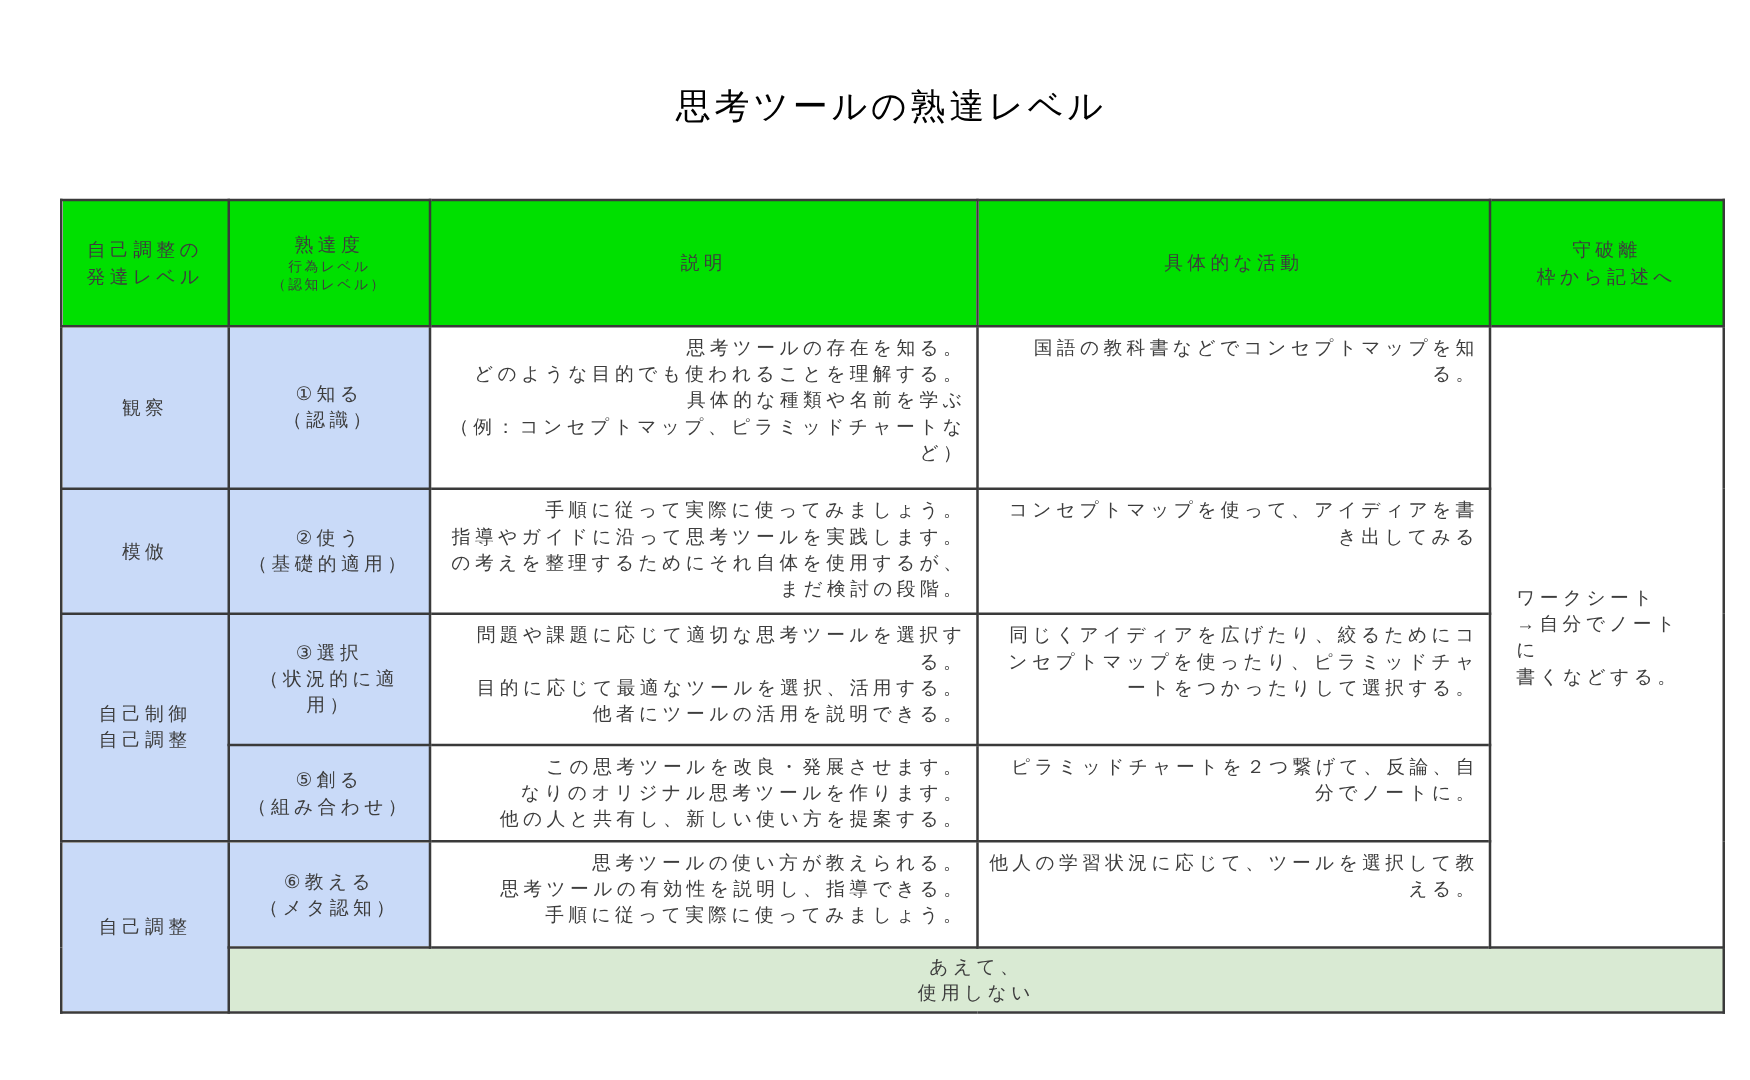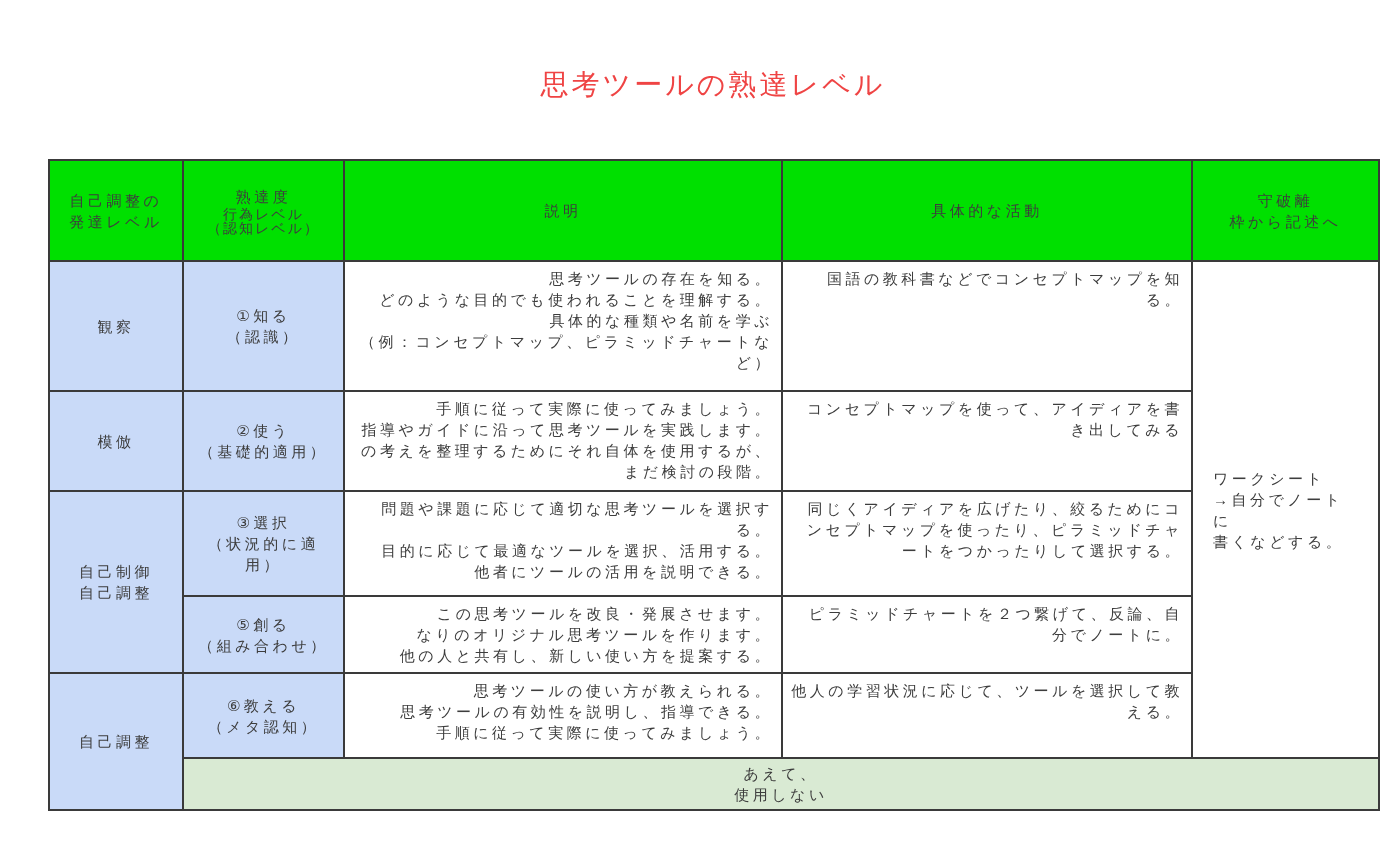--- a/index.html
+++ b/index.html
@@ -19,21 +19,21 @@
     background: #ffffff;
   }
   .title {
     position: absolute;
     top: 66px;
     left: 48px;
     width: 1330px;
     text-align: center;
     font-size: 28px;
     letter-spacing: 3px;
-    color: #ef4444;
+    color: #000000;
     white-space: pre-line;
   }
   table.mastery {
     position: absolute;
     left: 48px;
     top: 135px;
     width: 1330px;
     border-collapse: collapse;
     table-layout: fixed;
     margin-top: 24px;
@@ -50,21 +50,21 @@
   th.hdr {
     background: #00e000;
     font-weight: normal;
     text-align: center;
     vertical-align: middle;
     padding: 4px 6px;
     color: #2b2b2b;
   }
   .hdr-sub {
     display: block;
-    font-size: 14px;
+    font-size: 11px;
     letter-spacing: 2px;
     line-height: 14px;
     white-space: pre-line;
   }
   td.c-level, td.c-mastery {
     background: #c9daf8;
     text-align: center;
     vertical-align: middle;
     padding: 4px 6px;
   }

